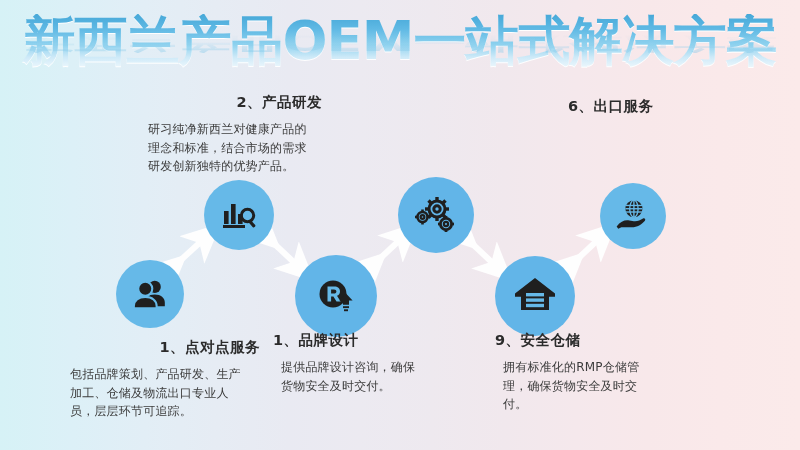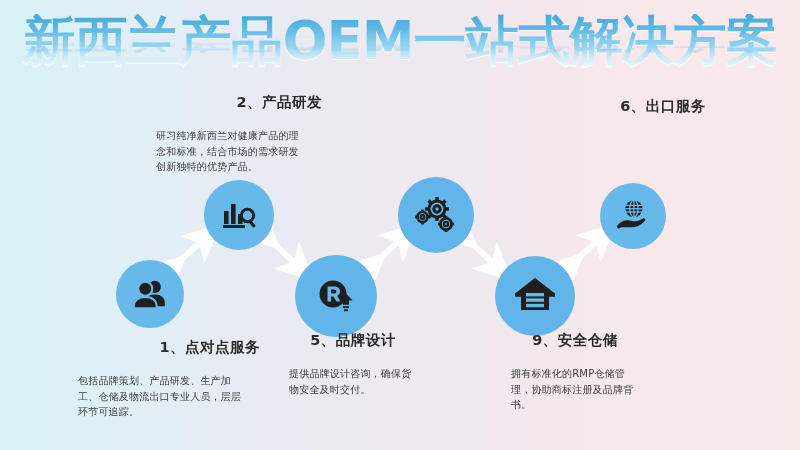--- a/index.html
+++ b/index.html
@@ -55,26 +55,26 @@
   .node svg{display:block;}
 
   
   .block{position:absolute;}
   .block h3{
     margin:0 0 5px 0;
     font-size:14.5px;font-weight:bold;color:#2b2b2b;
     letter-spacing:.5px;
   }
   .block p{
-    margin:16px;
-    font-size:10px;line-height:1.55;color:#3c3c3c;
+    margin:8px;
+    font-size:12px;line-height:1.55;color:#3c3c3c;
     letter-spacing:.2px;
   }
   .block.center h3{text-align:right;}
-  .block.lefth h3{text-align:center;}
+  .block.lefth h3{text-align:left;}
 </style>
 </head>
 <body>
 
 <div id="stage">
 
   <div class="title-wrap">
     <span class="title">新西兰产品OEM一站式解决方案</span>
     <span class="title-reflect">新西兰产品OEM一站式解决方案</span>
   </div>
@@ -218,22 +218,22 @@
   <div class="block lefth" style="left:568px;top:97px;width:190px;">
     <h3>6、出口服务</h3>
   </div>
 
   <div class="block center" style="left:62px;top:338px;width:198px;">
     <h3>1、点对点服务</h3>
     <p>包括品牌策划、产品研发、生产加工、仓储及物流出口专业人员，层层环节可追踪。</p>
   </div>
 
   <div class="block lefth" style="left:273px;top:331px;width:160px;">
-    <h3>5、品牌设计</h3>
+    <h3>1、品牌设计</h3>
     <p>提供品牌设计咨询，确保货物安全及时交付。</p>
   </div>
 
   <div class="block lefth" style="left:495px;top:331px;width:160px;">
     <h3>9、安全仓储</h3>
-    <p>拥有标准化的RMP仓储管理，协助商标注册及品牌背书。</p>
+    <p>拥有标准化的RMP仓储管理，确保货物安全及时交付。</p>
   </div>
 
 </div>
 
 </body></html>

